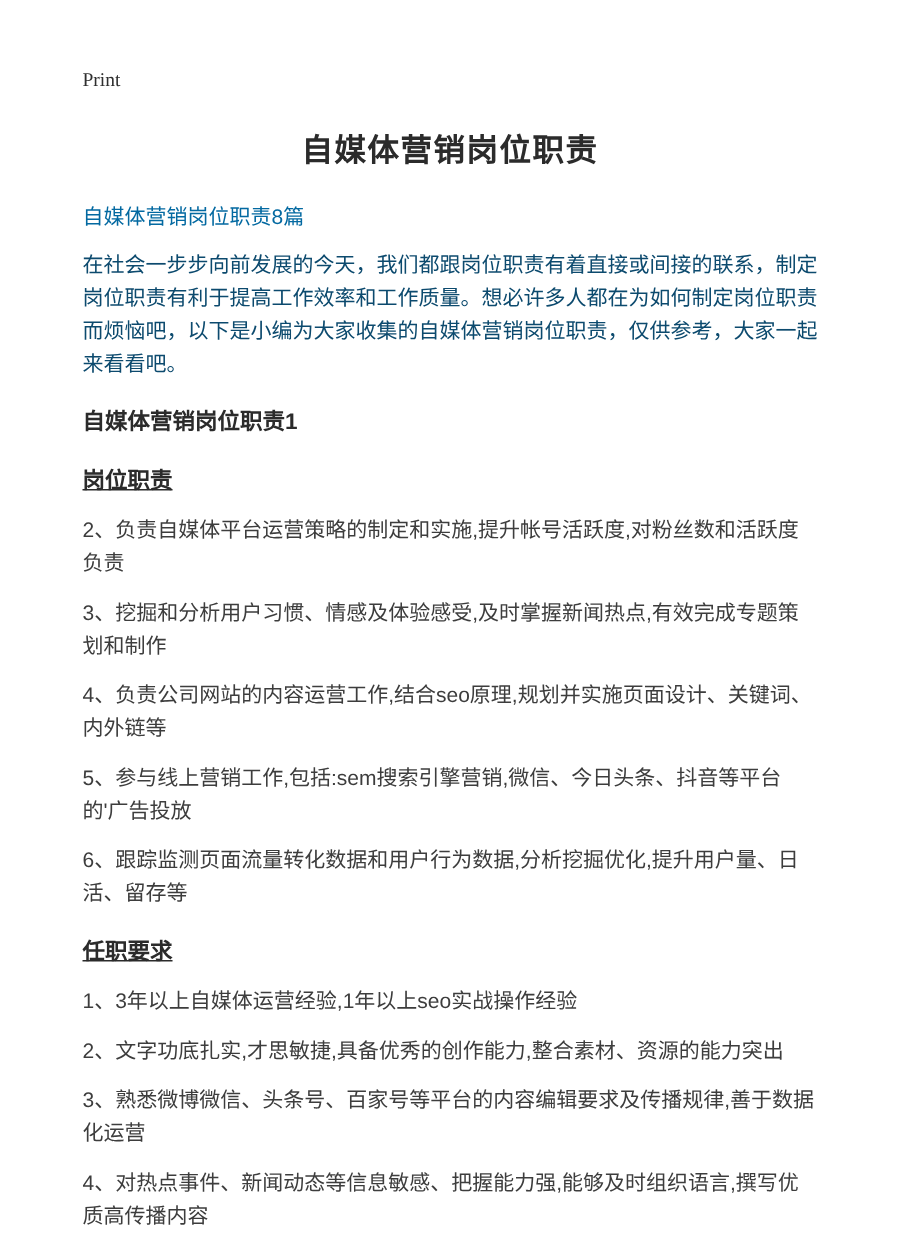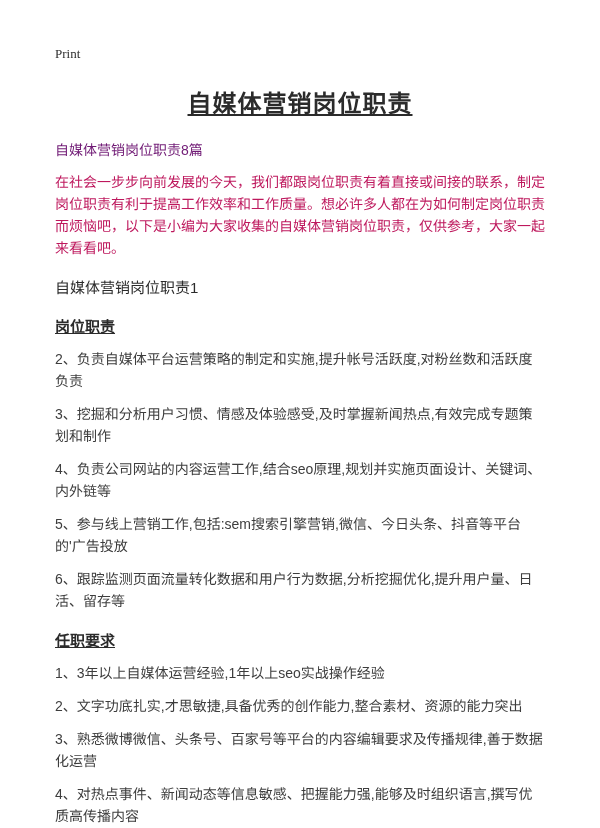--- a/index.html
+++ b/index.html
@@ -19,43 +19,42 @@
   }
   .print-link {
     display: inline-block;
     font-family: "Liberation Serif", serif;
     font-size: 13px;
     color: #2f2f2f;
     text-decoration: none;
     margin-bottom: 14px;
   }
   .doc-title {
-    font-size: 24px;
+    font-size: 21px;
     font-weight: bold;
     text-align: center;
     color: #2b2b2b;
     letter-spacing: 1px;
     margin: 8px 0 20px 0;
-    text-decoration: underline;
   }
   .doc-subtitle {
     font-size: 14px;
-    color: #701a75;
+    color: #0369a1;
     margin: 0 0 12px 0;
   }
   .para {
     font-size: 14px;
     line-height: 22px;
-    color: #be185d;
+    color: #0c4a6e;
     margin: 10px 0;
     word-break: break-all;
   }
   .sec-heading {
     font-size: 15px;
-    font-weight: normal;
+    font-weight: bold;
     color: #2b2b2b;
     margin: 19px 0 9px 0;
     line-height: 20px;
   }
   .sub-heading {
     font-size: 15px;
     font-weight: bold;
     color: #2b2b2b;
     margin: 19px 0 9px 0;
     line-height: 20px;

